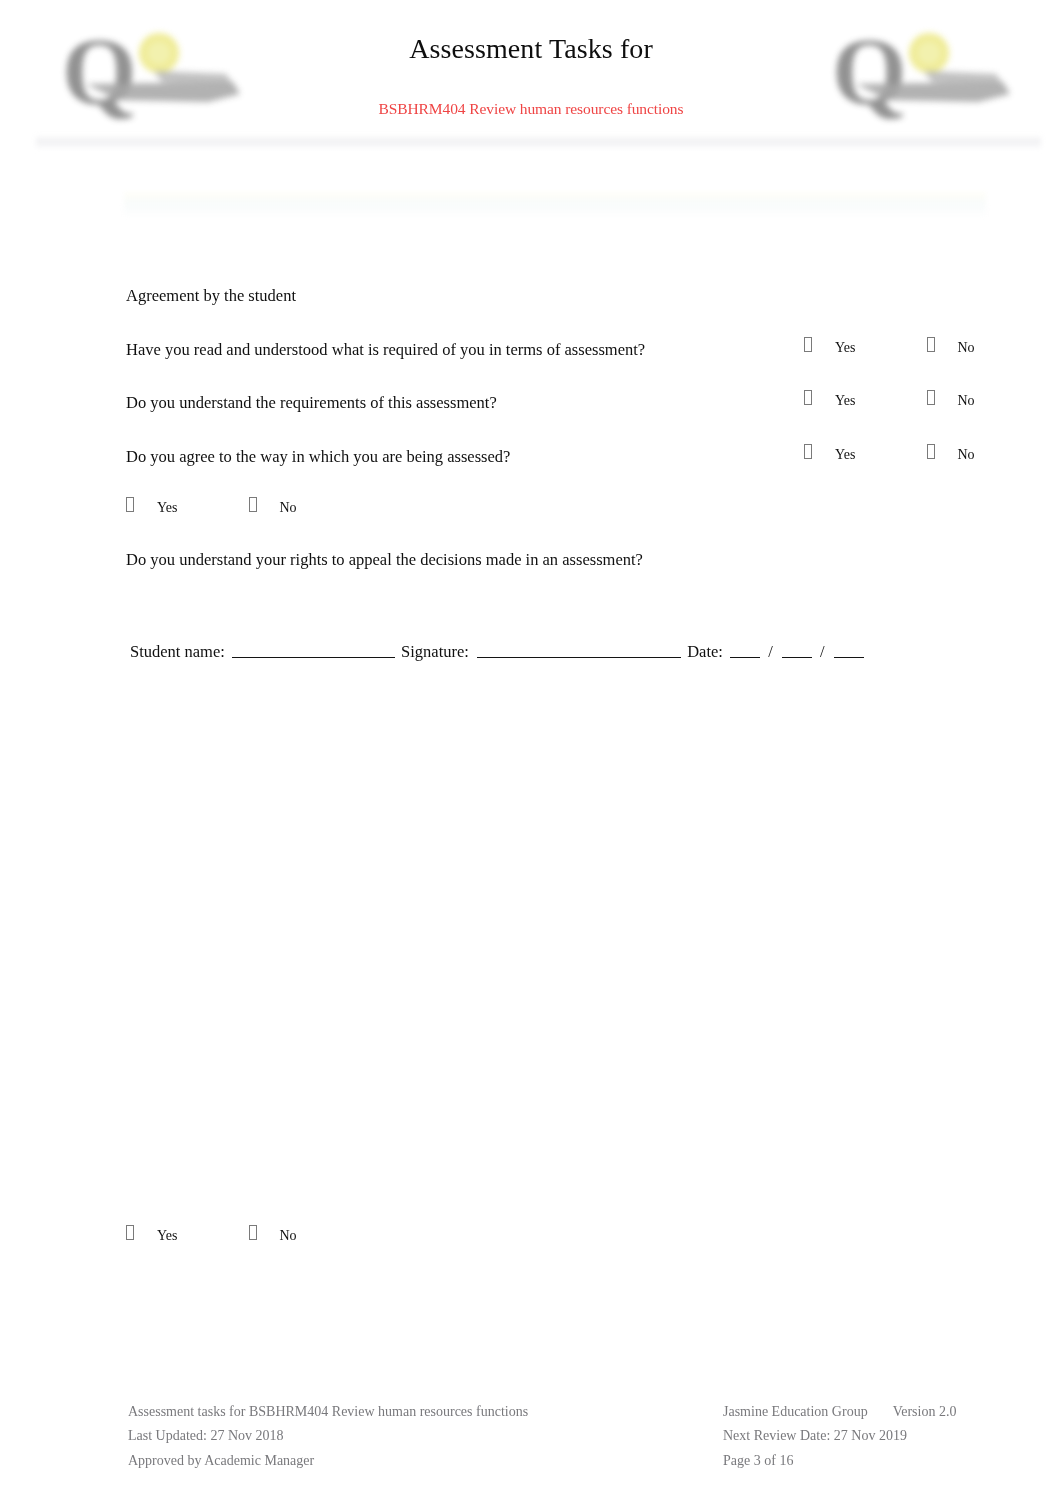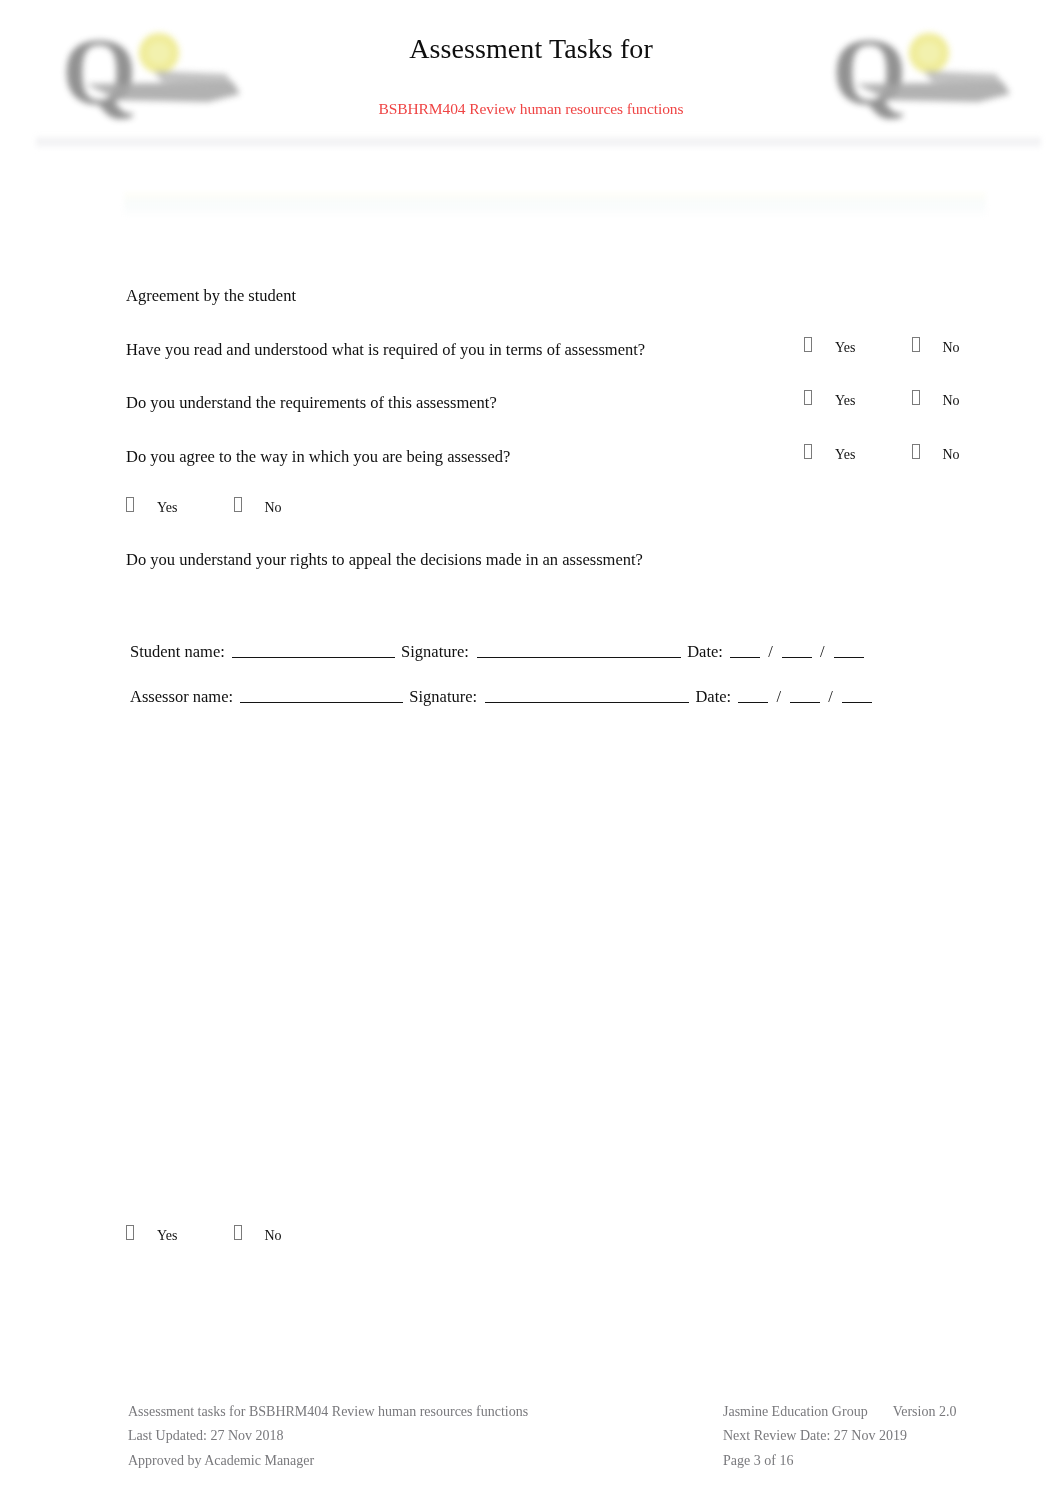--- a/index.html
+++ b/index.html
@@ -132,21 +132,21 @@
     flex: 1 1 auto;
     display: flex;
     align-items: flex-start;
     font-size: 14px;
     line-height: 1.55;
     color: #101010;
     white-space: nowrap;
   }
 
   .opt-group { display: flex; align-items: baseline; }
-  .opt-group.opt-no { margin-left: 35px; padding-left: 22px; }
+  .opt-group.opt-no { margin-left: 50px; padding-left: 22px; }
 
   
   .checkbox-glyph {
     display: inline-block;
     width: 6px;
     height: 13px;
     border: 1px solid #7a7a7a;
     background: #ffffff;
     position: relative;
     top: 0px;
@@ -158,21 +158,21 @@
   .sign-block {
     position: absolute;
     left: 130px;
     top: 640px;
     width: 860px;
     font-size: 16.5px;
     line-height: 1.5;
     color: #101010;
     white-space: nowrap;
   }
-  .sign-row { margin-bottom: 20px; }
+  .sign-row { margin-bottom: 44px; }
   .sign-row:last-child { margin-bottom: 0; }
   .sign-row .rule-long {
     display: inline-block;
     width: 163px;
     border-bottom: 1.4px solid #141414;
     margin: 0 2px -1px 3px;
   }
   .sign-row .rule-sig {
     display: inline-block;
     width: 204px;
@@ -338,32 +338,20 @@
       <span>Signature:</span>
       <span class="rule-sig"></span>
       <span>Date:</span>
       <span class="rule-date"></span>
       <span class="slash">/</span>
       <span class="rule-date"></span>
       <span class="slash">/</span>
       <span class="rule-date"></span>
     </div>
 
-    <div class="sign-row">
-      <span>Assessor name:</span>
-      <span class="rule-long"></span>
-      <span>Signature:</span>
-      <span class="rule-sig"></span>
-      <span>Date:</span>
-      <span class="rule-date"></span>
-      <span class="slash">/</span>
-      <span class="rule-date"></span>
-      <span class="slash">/</span>
-      <span class="rule-date"></span>
-    </div>
 
   </div>
 
   <div class="doc-footer">
     <table class="footer-table">
       <tbody>
           <tr>
         <td class="footer-left">
           <div>Assessment tasks for  BSBHRM404 Review human resources functions</div>
           <div>Last Updated: 27 Nov 2018</div>

